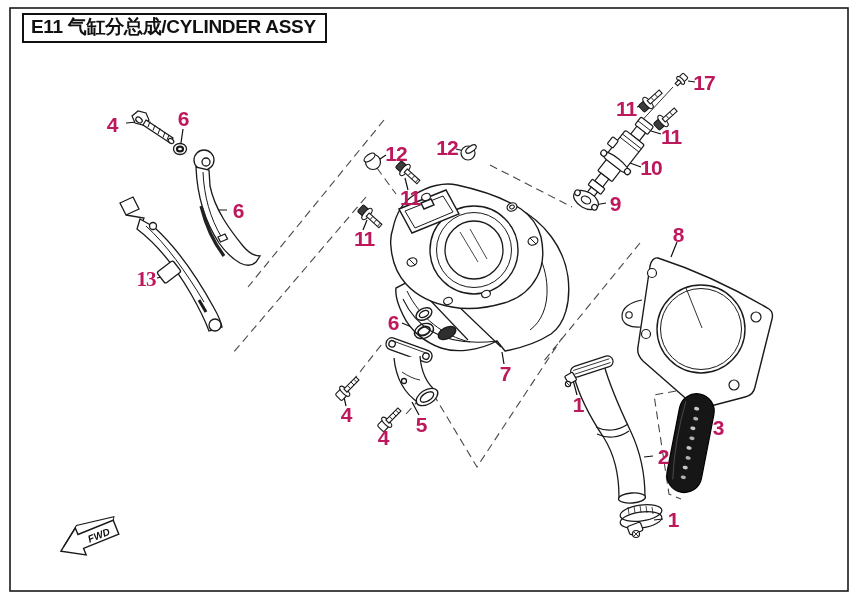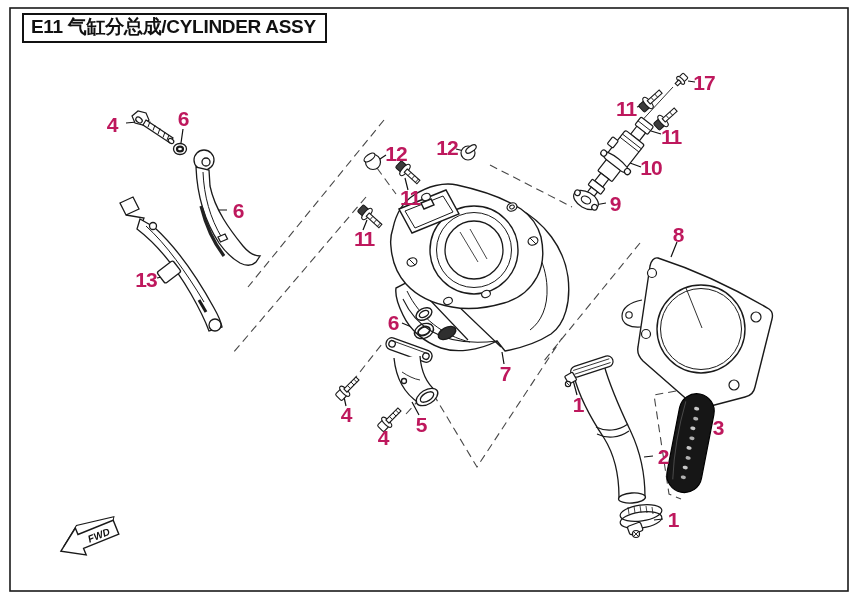--- a/index.html
+++ b/index.html
@@ -241,21 +241,21 @@
 </svg>
 
 <div class="title-box">
   <span>E11 气缸分总成/CYLINDER ASSY</span>
 </div>
 
 <div class="label-layer">
       <span class="part-label" style="left: 112px; top: 124px;">4</span>
       <span class="part-label" style="left: 183px; top: 118px;">6</span>
       <span class="part-label" style="left: 238px; top: 210px;">6</span>
-      <span class="part-label" style="left: 146px; top: 279px;">13</span>
+      <span class="part-label" style="left: 146px; top: 279px; font-family: Liberation Serif, serif;">13</span>
       <span class="part-label" style="left: 396px; top: 153px;">12</span>
       <span class="part-label" style="left: 410px; top: 197px;">11</span>
       <span class="part-label" style="left: 447px; top: 147px;">12</span>
       <span class="part-label" style="left: 364px; top: 238px;">11</span>
       <span class="part-label" style="left: 704px; top: 82px;">17</span>
       <span class="part-label" style="left: 626px; top: 108px;">11</span>
       <span class="part-label" style="left: 671px; top: 136px;">11</span>
       <span class="part-label" style="left: 651px; top: 167px;">10</span>
       <span class="part-label" style="left: 615px; top: 203px;">9</span>
       <span class="part-label" style="left: 678px; top: 234px;">8</span>

